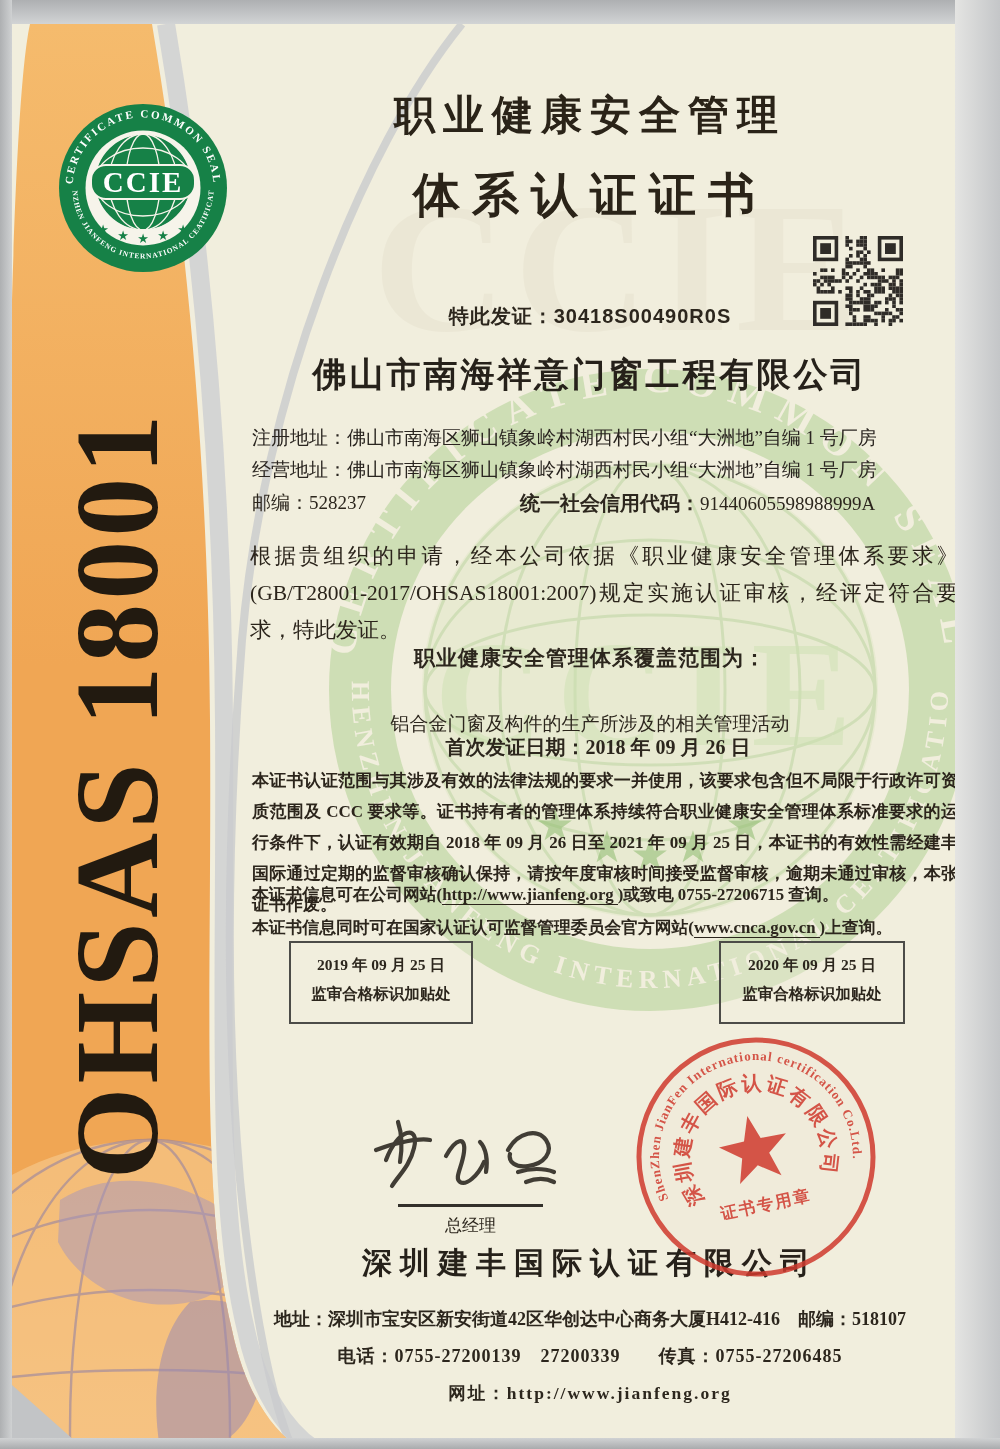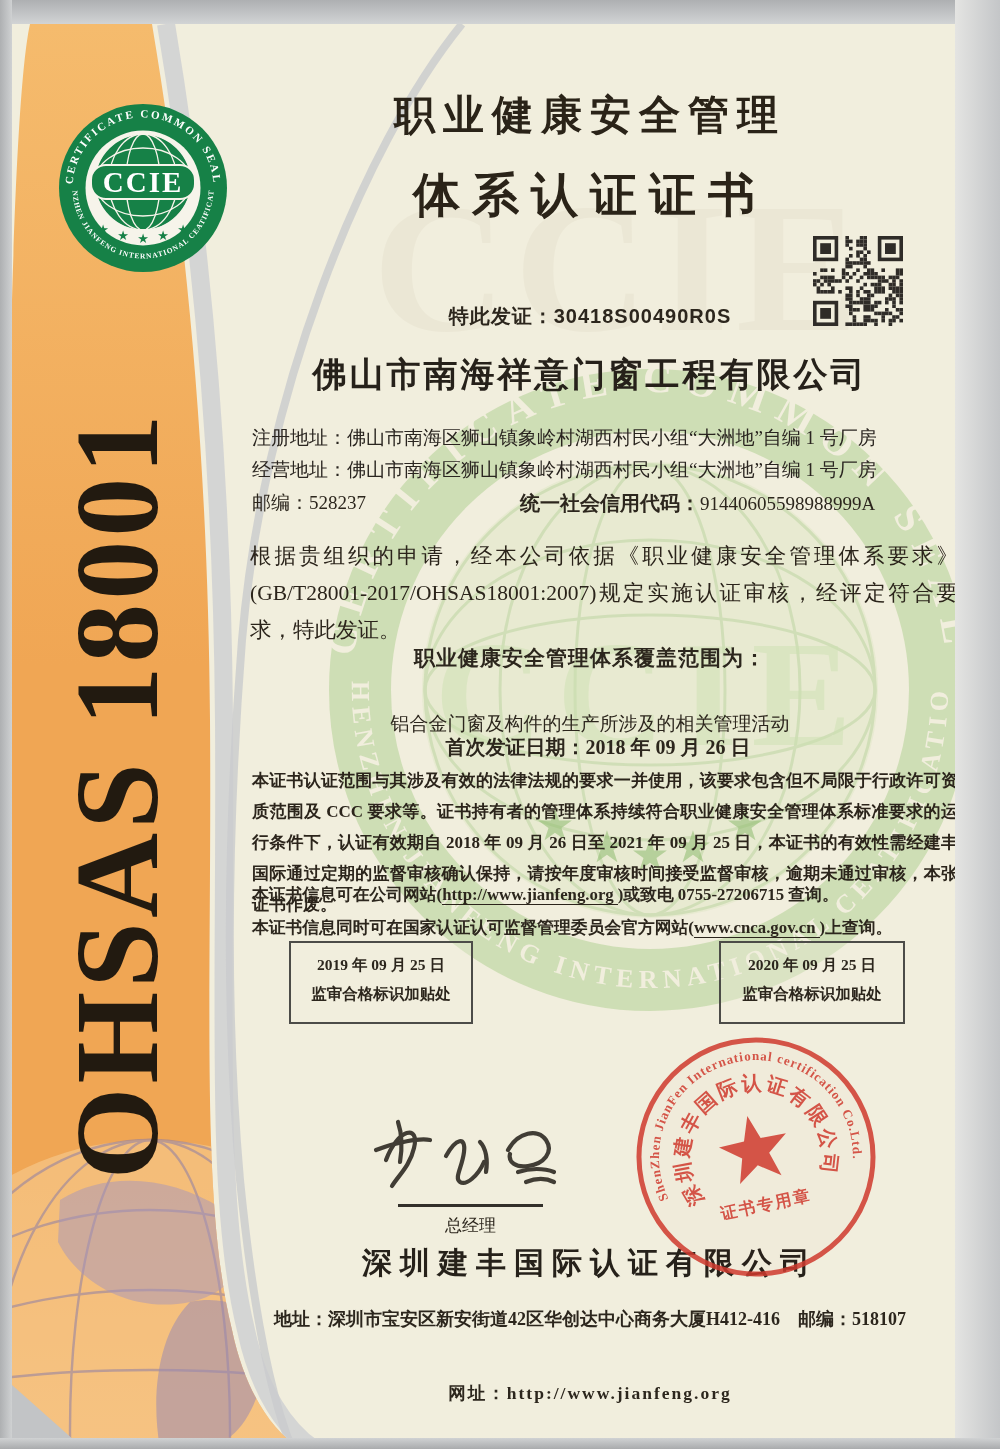--- a/index.html
+++ b/index.html
@@ -427,15 +427,16 @@
       <text font-size="20" font-weight="bold" fill="#cf3a2e" letter-spacing="3">
         <textPath href="#stampInner" startOffset="50%" text-anchor="middle">深圳建丰国际认证有限公司</textPath>
       </text>
       <polygon fill="#cf3a2e" points="0,-42 8.5,-17.7 34.2,-17.1 13.8,-1.5 21.2,23.1 0,8.5 -21.2,23.1 -13.8,-1.5 -34.2,-17.1 -8.5,-17.7"></polygon>
       <text y="54" text-anchor="middle" font-size="16.5" font-weight="bold" fill="#cf3a2e" letter-spacing="2">证书专用章</text>
     </g>
   </svg>
 
   <div class="abs fname">深圳建丰国际认证有限公司</div>
   <div class="abs faddr">地址：深圳市宝安区新安街道42区华创达中心商务大厦H412-416　邮编：518107</div>
+  <div class="abs fphone">电话：0755-27200139　27200339　　传真：0755-27206485</div>
   <div class="abs fweb">网址：http://www.jianfeng.org</div>
 
 </div>
 
 </body></html>

